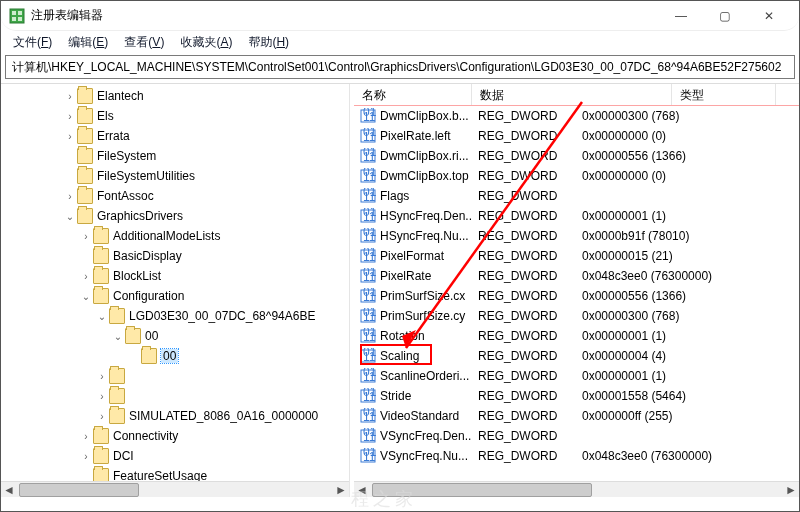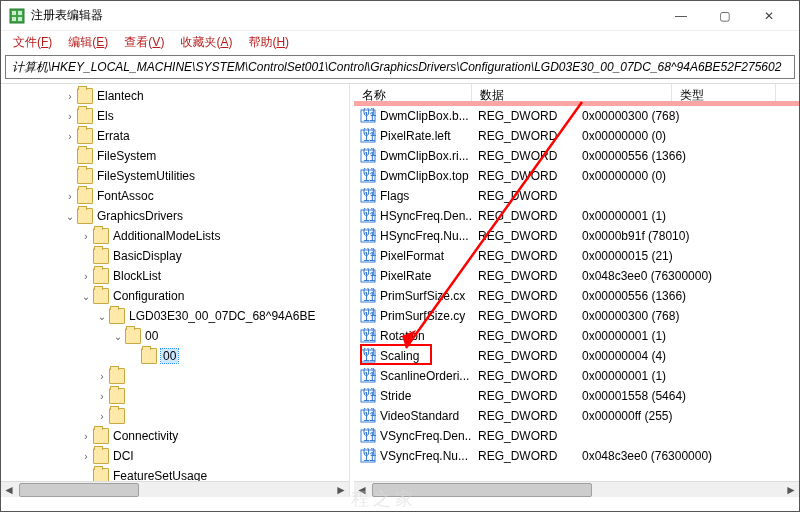--- a/index.html
+++ b/index.html
@@ -1,44 +1,44 @@
 <!DOCTYPE html>
 <html><head>
 <meta charset="utf-8">
 <style>
 * { box-sizing: border-box; margin: 0; padding: 0; font-family: "Segoe UI", "Microsoft YaHei", Tahoma, sans-serif; font-size: 12px; }
 body { background: #fff; width: 800px; height: 512px; overflow: hidden; border: 1px solid #555; position: relative; }
 
-.titlebar { height: 30px; display: flex; align-items: center; padding: 0 8px; background: #fff; border-bottom: 1px solid #eee; }
+.titlebar { height: 30px; display: flex; align-items: center; padding: 0 8px; background: #fff; border-bottom: 1px solid #eee; border-radius: 15px; }
 .titlebar .app-icon { width: 16px; height: 16px; margin-right: 6px; display:flex; align-items:center; justify-content:center; }
 .titlebar .title { flex: 1; color: #000; }
 .titlebar .win-btns { display: flex; }
 .titlebar .win-btn { width: 44px; height: 30px; display:flex; align-items:center; justify-content:center; color:#444; }
 
 .menubar { height: 22px; display:flex; align-items:center; padding: 0 6px; gap: 4px; }
-.menubar .menu-item { padding: 2px 6px; color:#b91c1c; }
+.menubar .menu-item { padding: 2px 6px; color:#0f172a; }
 .menubar .menu-item u { text-decoration: underline; }
 
-.address { height: 24px; border:1px solid #7a7a7a; margin: 2px 4px 4px 4px; padding: 3px 6px; background:#fff; color:#000; white-space:nowrap; overflow:hidden;font-style:italic; }
+.address { height: 24px; border:1px solid #7a7a7a; margin: 2px 4px 4px 4px; padding: 3px 6px; background:#fff; color:#000; white-space:nowrap; overflow:hidden; }
 
 .panes { display:flex; height: calc(512px - 30px - 22px - 30px - 16px); border-top:1px solid #ddd; position:relative; }
 .tree { width: 348px; overflow: hidden; position:relative; }
 .tree-inner { padding: 2px 0; }
 .tree .node { display:flex; align-items:center; height:20px; white-space:nowrap; position:relative; }
 .tree .node .expander { width:14px; text-align:center; color:#666; font-size:10px;}
 .tree .node .folder { width:16px; height:16px; margin-right:4px; background:#ffe9a8; border:1px solid #c8a840; border-radius:1px; position:relative; }
 .tree .node .folder::before { content:''; position:absolute; top:-3px; left:0; width:7px; height:3px; background:#ffe9a8; border:1px solid #c8a840; border-bottom:none; border-radius:1px 1px 0 0; }
 .tree .node .label { color:#000; }
 .tree .node.sel .label { background:#cde8ff; outline:1px dotted #3399ff; padding:0 2px; }
 .i1{padding-left:62px}.i2{padding-left:78px}.i3{padding-left:94px}.i4{padding-left:110px}.i5{padding-left:126px}
 
 .splitter { width:5px; background:#fff; border-left:1px solid #e5e5e5; }
 
 .list { flex:1; overflow:hidden; position:relative; }
-.list .header { display:flex; height:22px; background:#fff; border-bottom:5px solid #fca5a5; }
+.list .header { display:flex; height:22px; background:#fff; border-bottom:1px solid #fca5a5; }
 .list .header .col { padding:3px 8px; border-right:1px solid #e5e5e5; color:#000; }
 .list .rows { }
 .list .row { display:flex; height:20px; align-items:center; }
 .list .row .cell { padding:0 6px; overflow:hidden; text-overflow:ellipsis; white-space:nowrap; }
 .list .row .name { display:flex; align-items:center; gap:4px; }
 .list .dword-icon { width:16px; height:16px; display:flex; align-items:center; justify-content:center; }
 .list .c0{width:118px}.list .c1{width:104px}.list .c2{width:200px}
 
 .hscroll { position:absolute; left:0; right:0; bottom:0; height:16px; background:#f0f0f0; border-top:1px solid #ddd; display:flex; align-items:center;}
 .hscroll .thumb { height:14px; background:#cdcdcd; border:1px solid #a0a0a0; border-radius:2px; }
@@ -157,20 +157,21 @@
           <span class="expander">›</span>
           <span class="folder"></span>
         </div>
         <div class="node i3">
           <span class="expander">›</span>
           <span class="folder"></span>
         </div>
         <div class="node i3">
           <span class="expander">›</span>
           <span class="folder"></span>
+          <span class="label">SIMULATED_8086_0A16_0000000</span>
         </div>
         <div class="node i2">
           <span class="expander">›</span>
           <span class="folder"></span>
           <span class="label">Connectivity</span>
         </div>
         <div class="node i2">
           <span class="expander">›</span>
           <span class="folder"></span>
           <span class="label">DCI</span>

